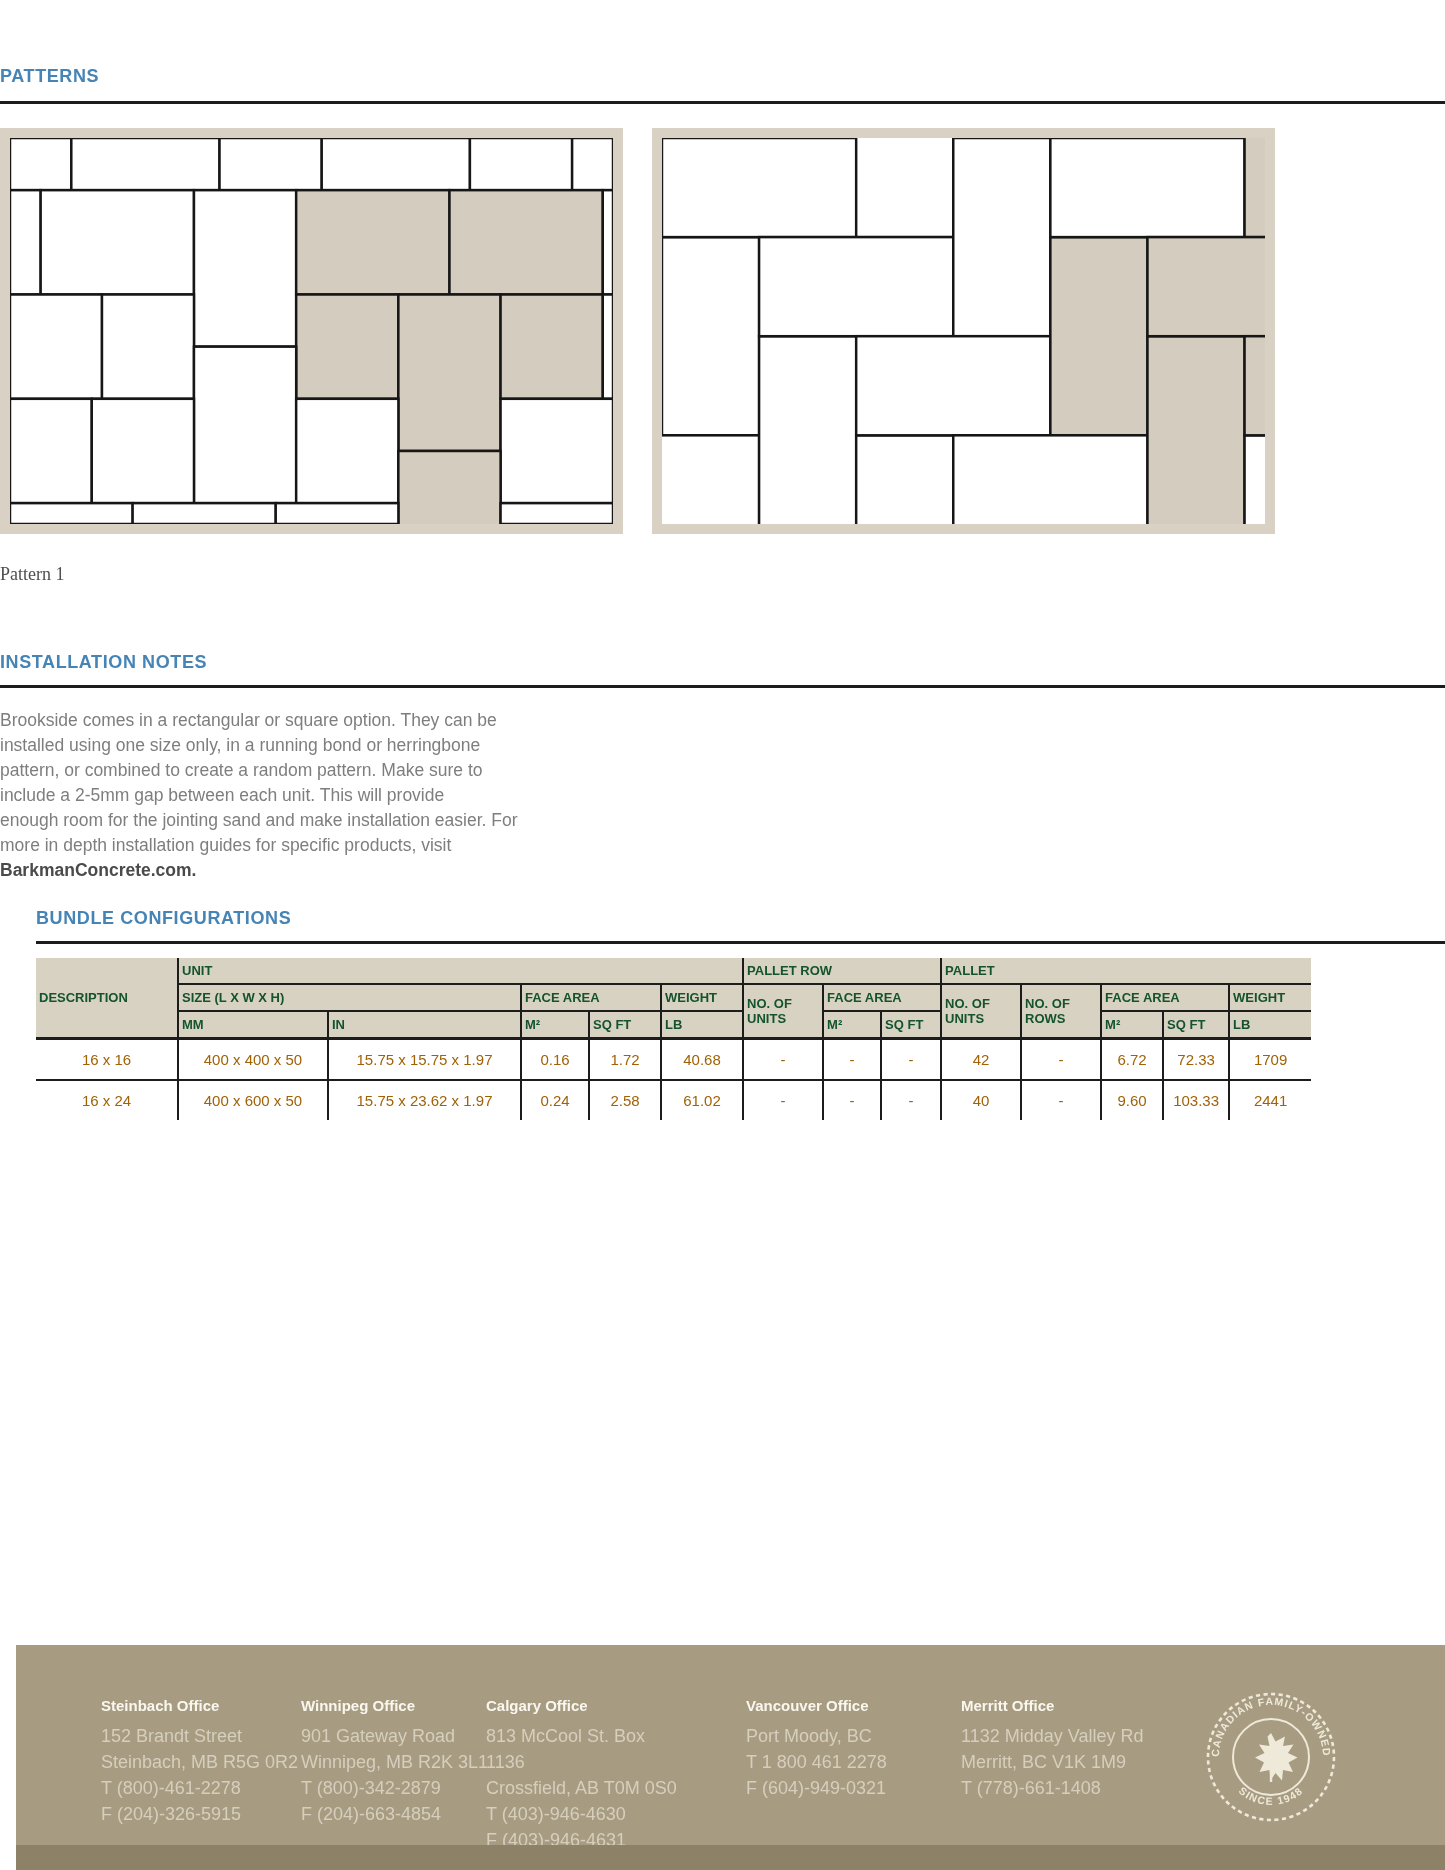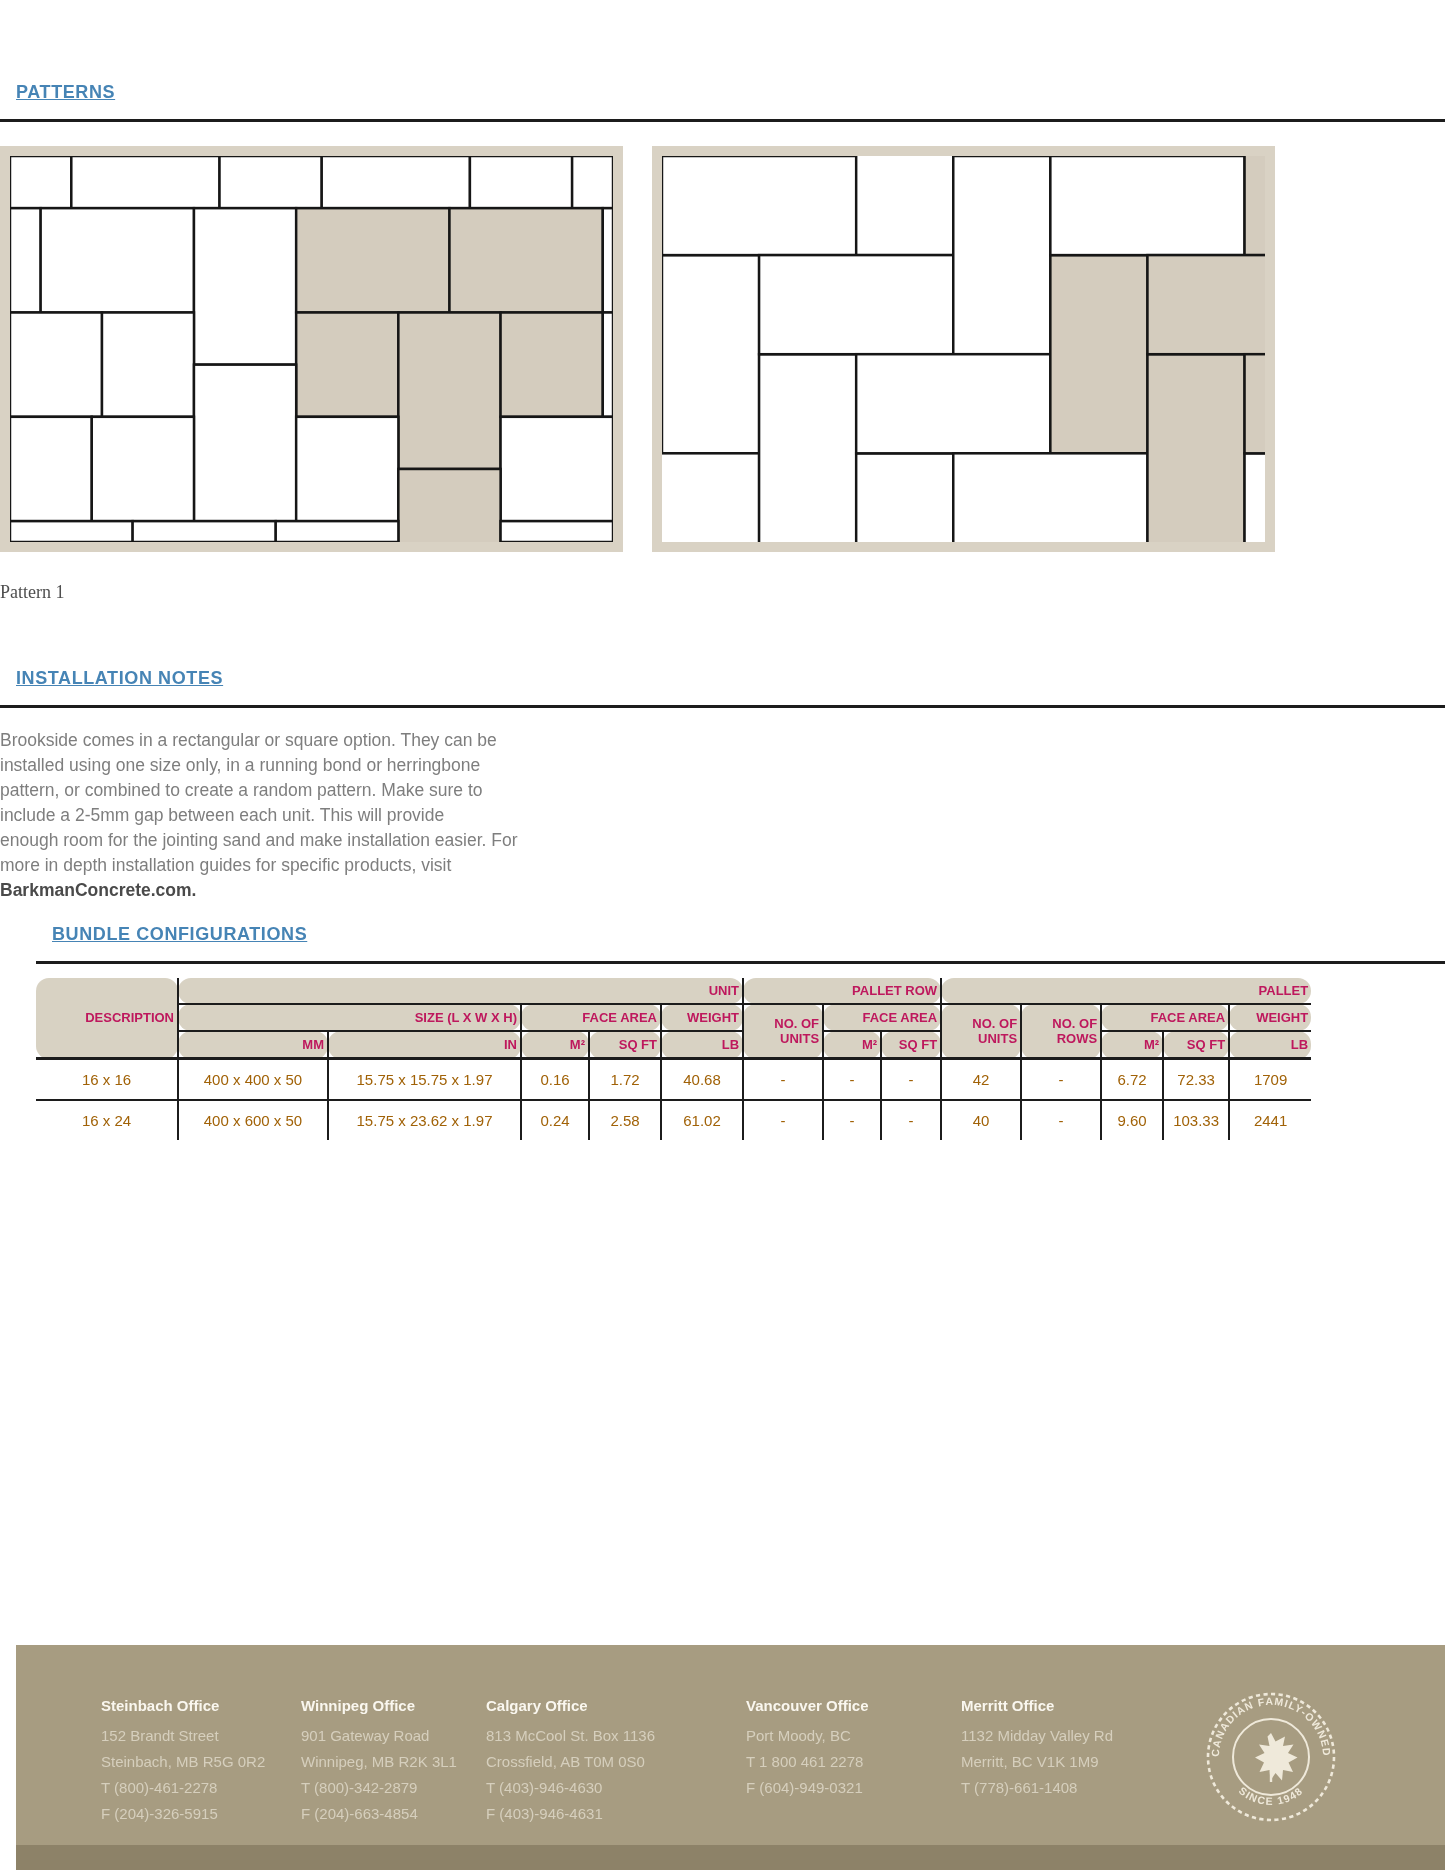--- a/index.html
+++ b/index.html
@@ -1,20 +1,20 @@
 <!DOCTYPE html>
 <html><head>
 <meta charset="utf-8">
 <style>
   html,body{margin:0;padding:0;background:#ffffff;}
   .page{position:relative;width:1445px;height:1870px;background:#ffffff;overflow:hidden;
         font-family:"Liberation Sans",sans-serif;}
   .content{position:absolute;left:85px;width:1275px;}
 
-  h2.sec-heading{margin:16px;font-size:18px;font-weight:bold;color:#4684b5;letter-spacing:.6px;text-decoration:underline;}
+  h2.sec-heading{margin:0;font-size:18px;font-weight:bold;color:#4684b5;letter-spacing:.6px;}
   .rule{border:none;border-top:3px solid #1c1c1c;margin:0;}
 
   
   .patterns-block{position:absolute;top:66px;left:0;width:100%;}
   .patterns-block .rule{margin-top:14px;}
   .panel-row{display:flex;gap:29px;margin-top:24px;}
   .panel{width:623px;height:406px;background:#d9d2c4;padding:10px;box-sizing:border-box;}
   .panel svg{display:block;width:603px;height:386px;background:#ffffff;}
   .label-row{display:flex;gap:20px;margin-top:30px;}
   .pattern-label{width:623px;font-family:"Liberation Serif",serif;font-size:18px;color:#4f4f4f;}
@@ -25,32 +25,32 @@
   .notes-cols{display:flex;justify-content:space-between;margin-top:20px;flex-direction:column;}
   .notes-col{width:525px;font-size:17.5px;line-height:25px;color:#7e7e7e;}
   .notes-col b{color:#4a4a4a;font-weight:bold;}
 
   
   .bundle-block{position:absolute;top:908px;left:0;width:100%;padding-left:36px;}
   .bundle-block .rule{margin-top:12px;}
   table.bundle{border-collapse:collapse;border-style:hidden;table-layout:fixed;
                width:1275px;margin-top:14px;}
   table.bundle th,table.bundle td{border:2px solid #1c1c1c;}
-  table.bundle thead th{background:#d8d2c3;color:#be185d;font-size:13px;font-weight:bold;
-                        text-align:right;padding:5px 3px;line-height:15px;border-radius:13px;}
+  table.bundle thead th{background:#d8d2c3;color:#14532d;font-size:13px;font-weight:bold;
+                        text-align:left;padding:5px 3px;line-height:15px;}
   table.bundle thead tr.h3 th,table.bundle thead th.deep{border-bottom:3px solid #1c1c1c;}
   table.bundle td{background:#ffffff;color:#a16207;font-size:15px;text-align:center;
                   padding:11px 3px;}
 
   
   .footer{position:absolute;left:16px;top:1645px;width:1445px;height:225px;background:#a79c81;}
   .footer-strip{position:absolute;left:0;bottom:0;width:100%;height:25px;background:#8d8268;}
   .office{position:absolute;top:52px;width:200px;}
   .office .office-name{color:#faf7ef;font-size:15px;font-weight:bold;margin-bottom:9px;}
-  .office .office-line{color:#d6cfbd;font-size:15px;line-height:26px;}
+  .office .office-line{color:#d6cfbd;font-size:18px;line-height:26px;}
   .badge{position:absolute;left:1185px;top:42px;width:140px;height:140px;}
 </style>
 </head>
 <body>
 
 <div class="page">
 
   <div class="content patterns-block">
     <h2 class="sec-heading">PATTERNS</h2>
     <hr class="rule">

